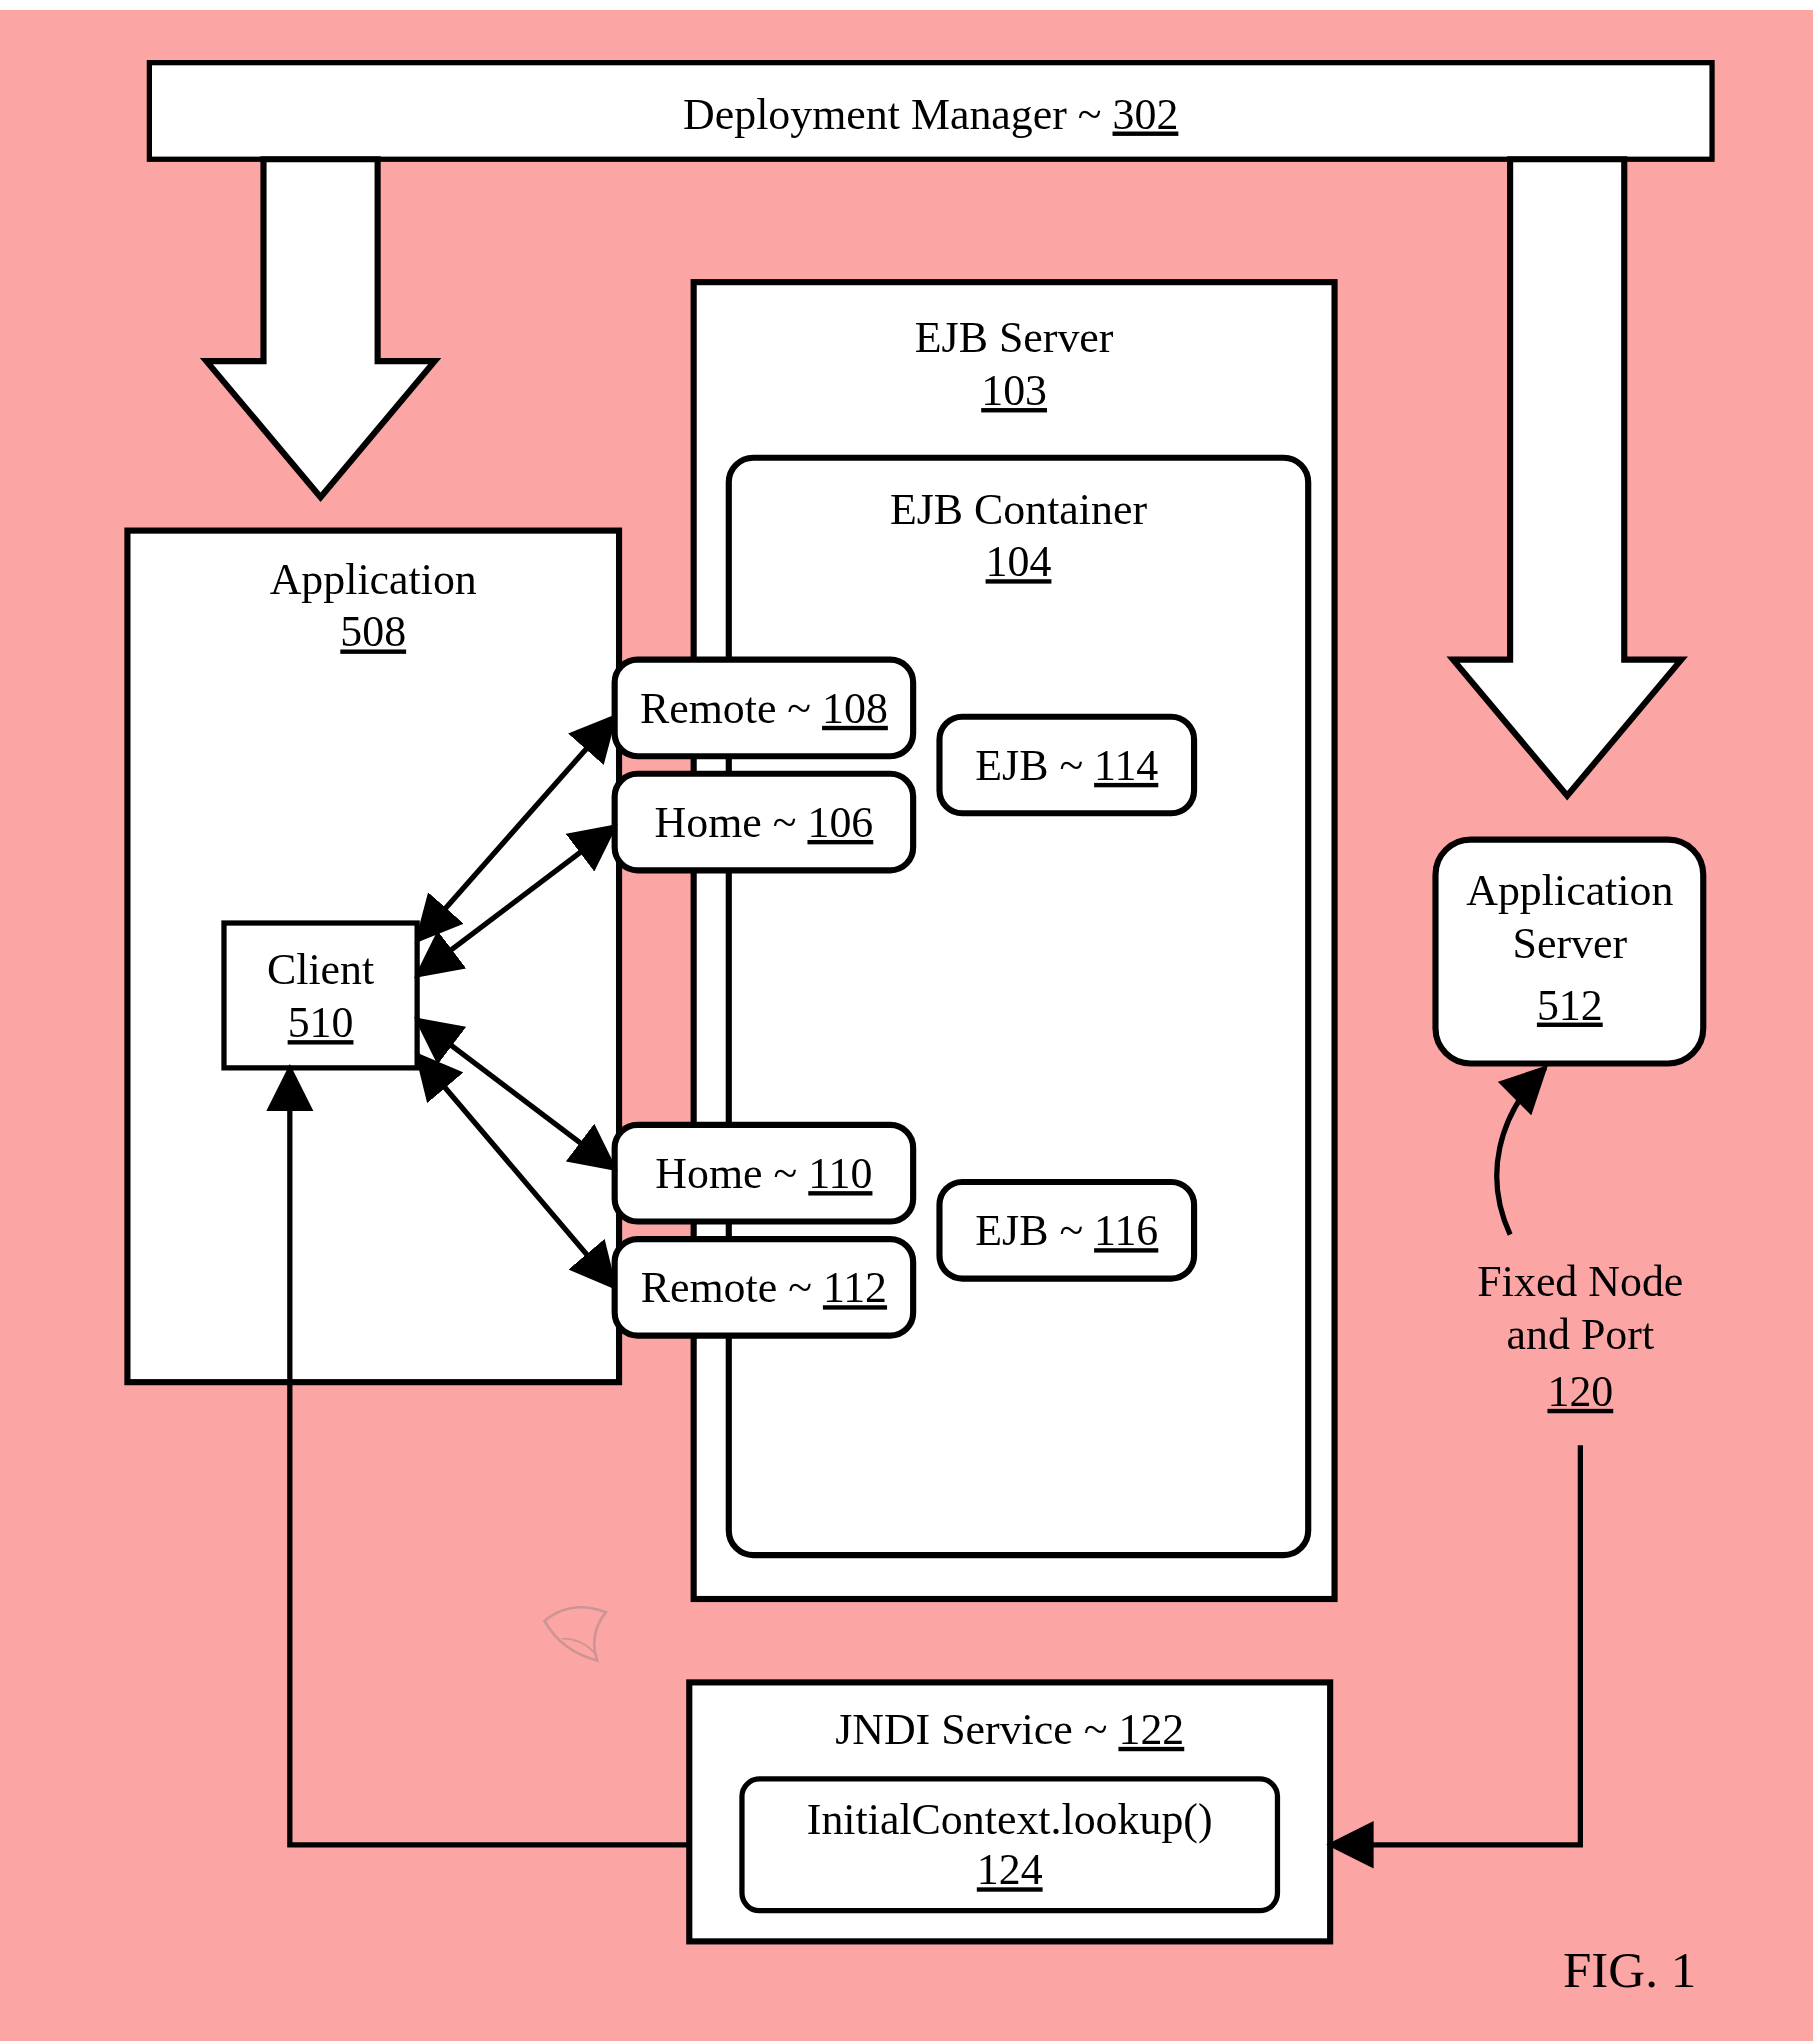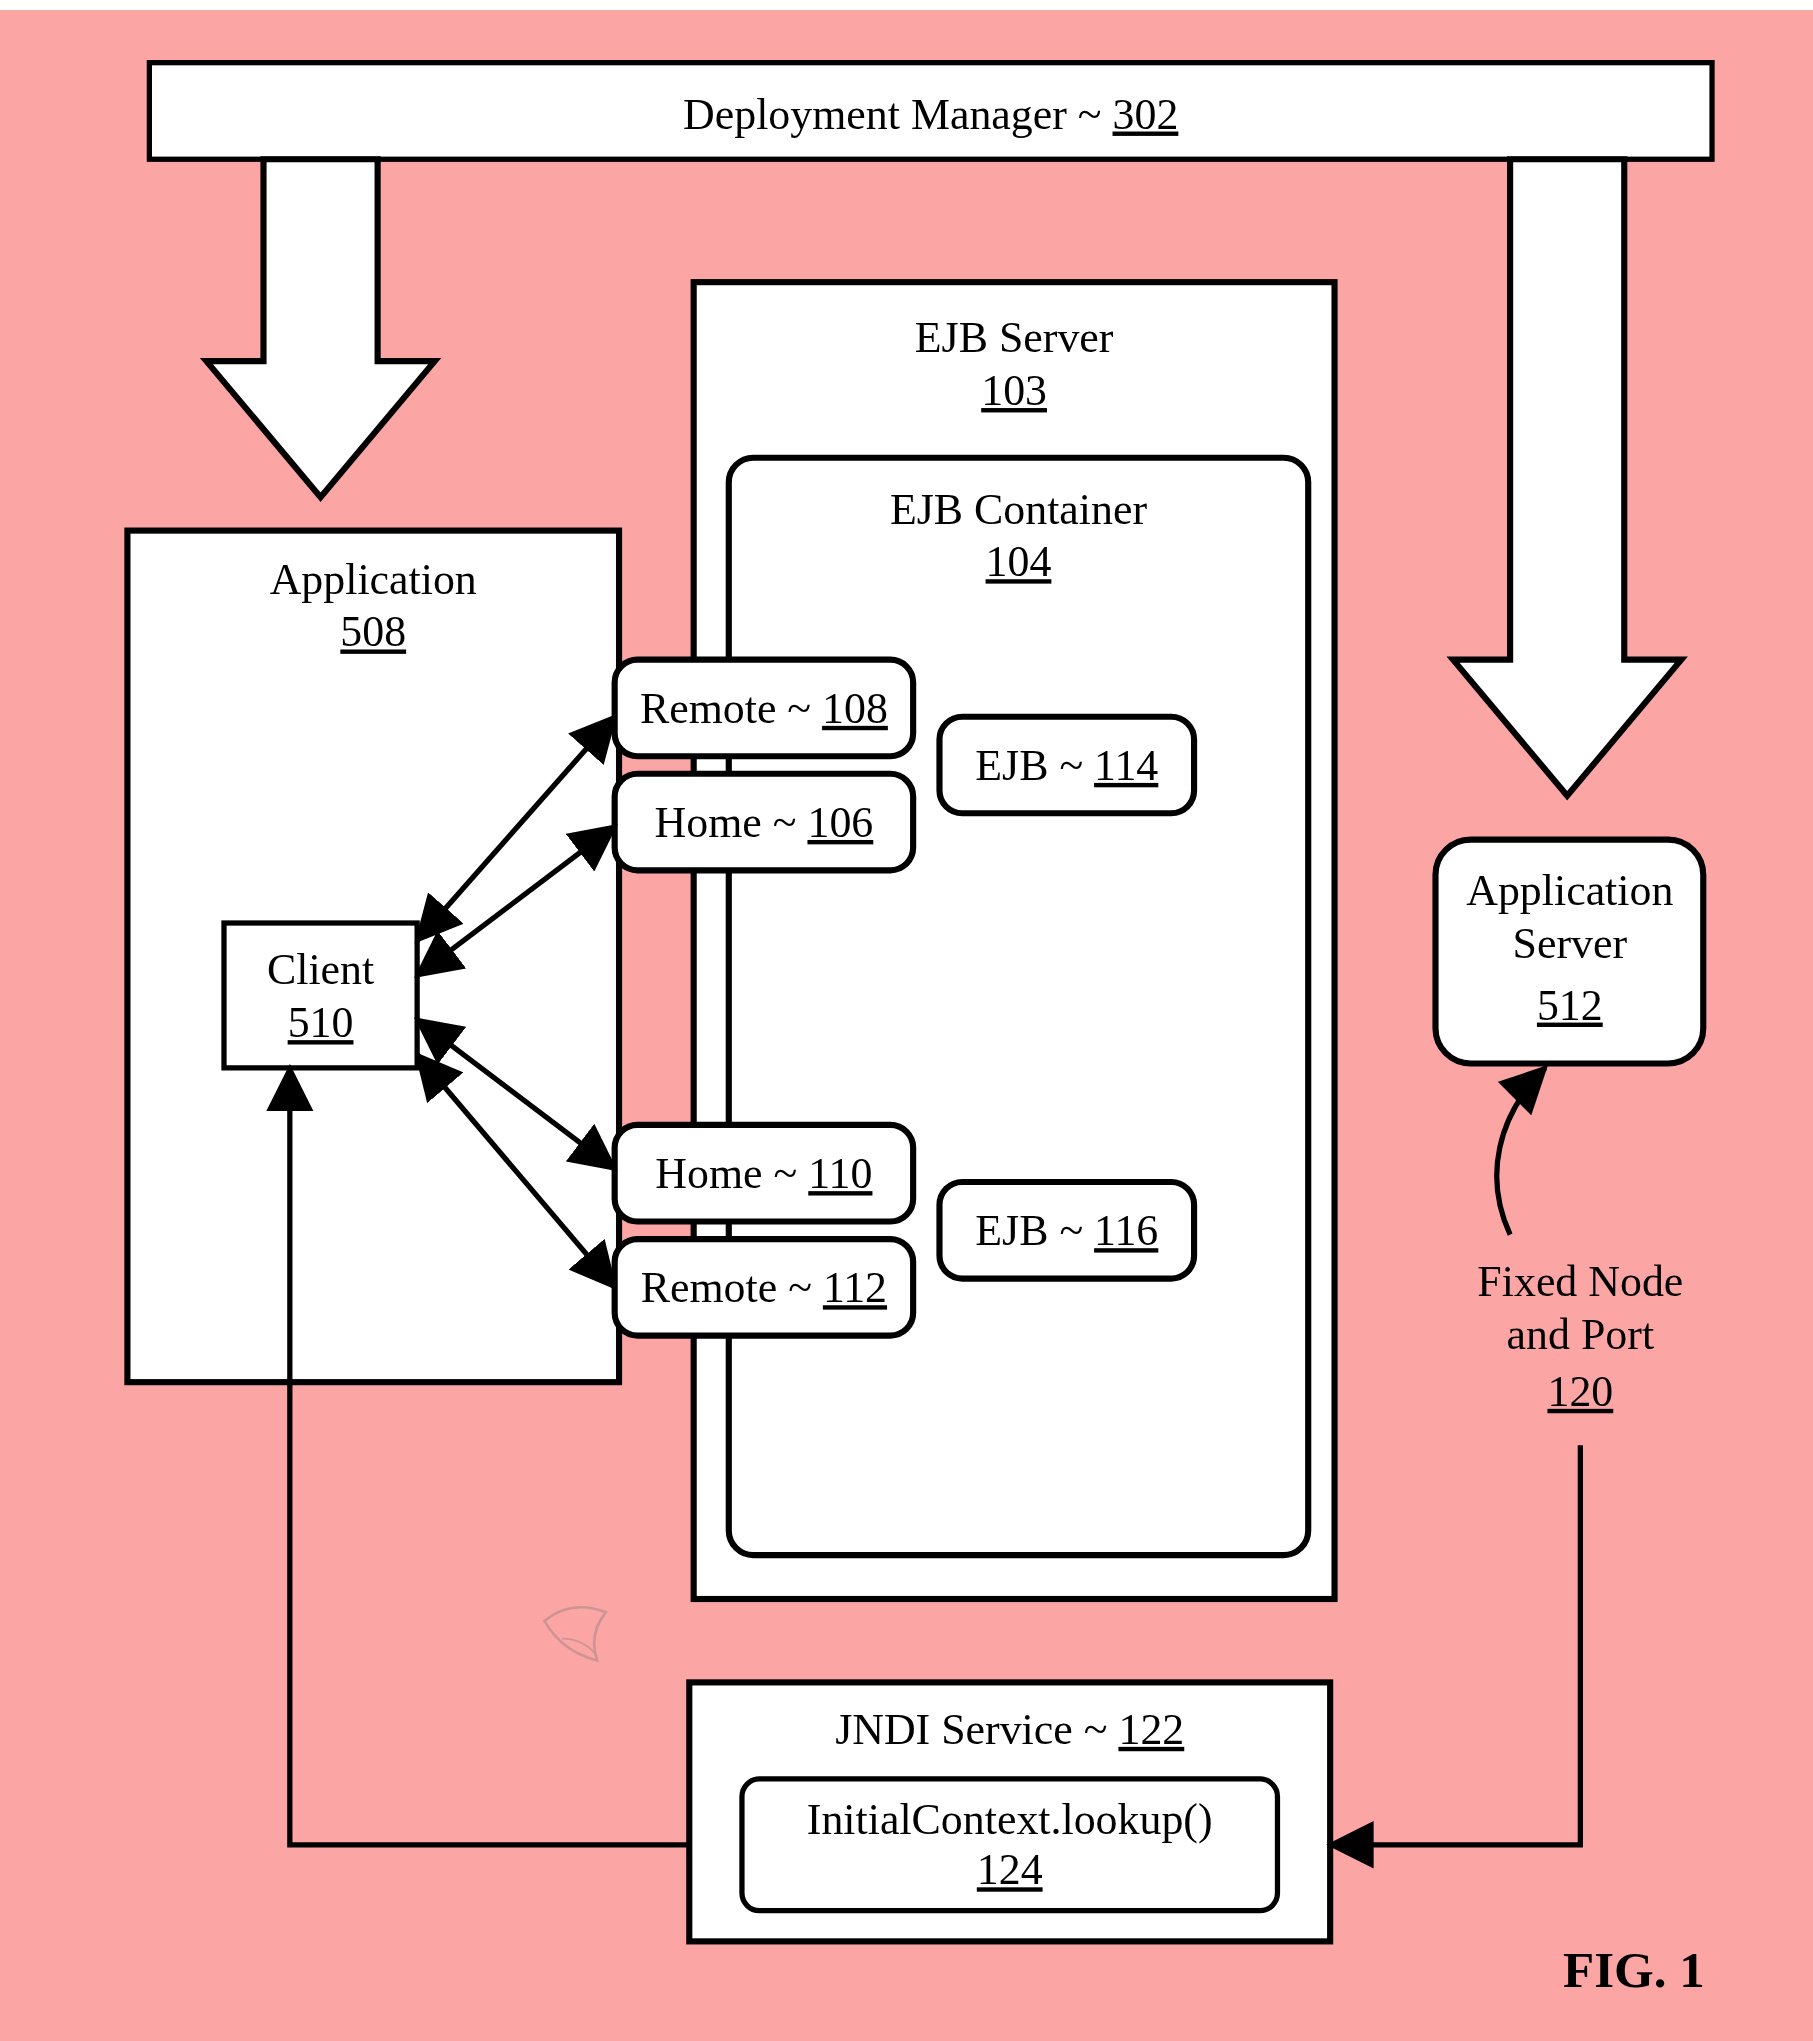--- a/index.html
+++ b/index.html
@@ -11,21 +11,21 @@
   .stage {
     position: relative;
     width: 1814px;
     height: 2042px;
     background: #fca5a5;
     margin-top: 10px;
   }
   svg { display: block; }
   .figlabel {
     position: absolute;
-    font-weight: bold;
+    font-weight: normal;
     font-size: 51px;
   }
   text {
     font-family: "Times New Roman", Times, serif;
   }
   .lbl { font-size: 50px; }
   .num { font-size: 50px; text-decoration: underline; }
 </style>
 </head>
 <body>

